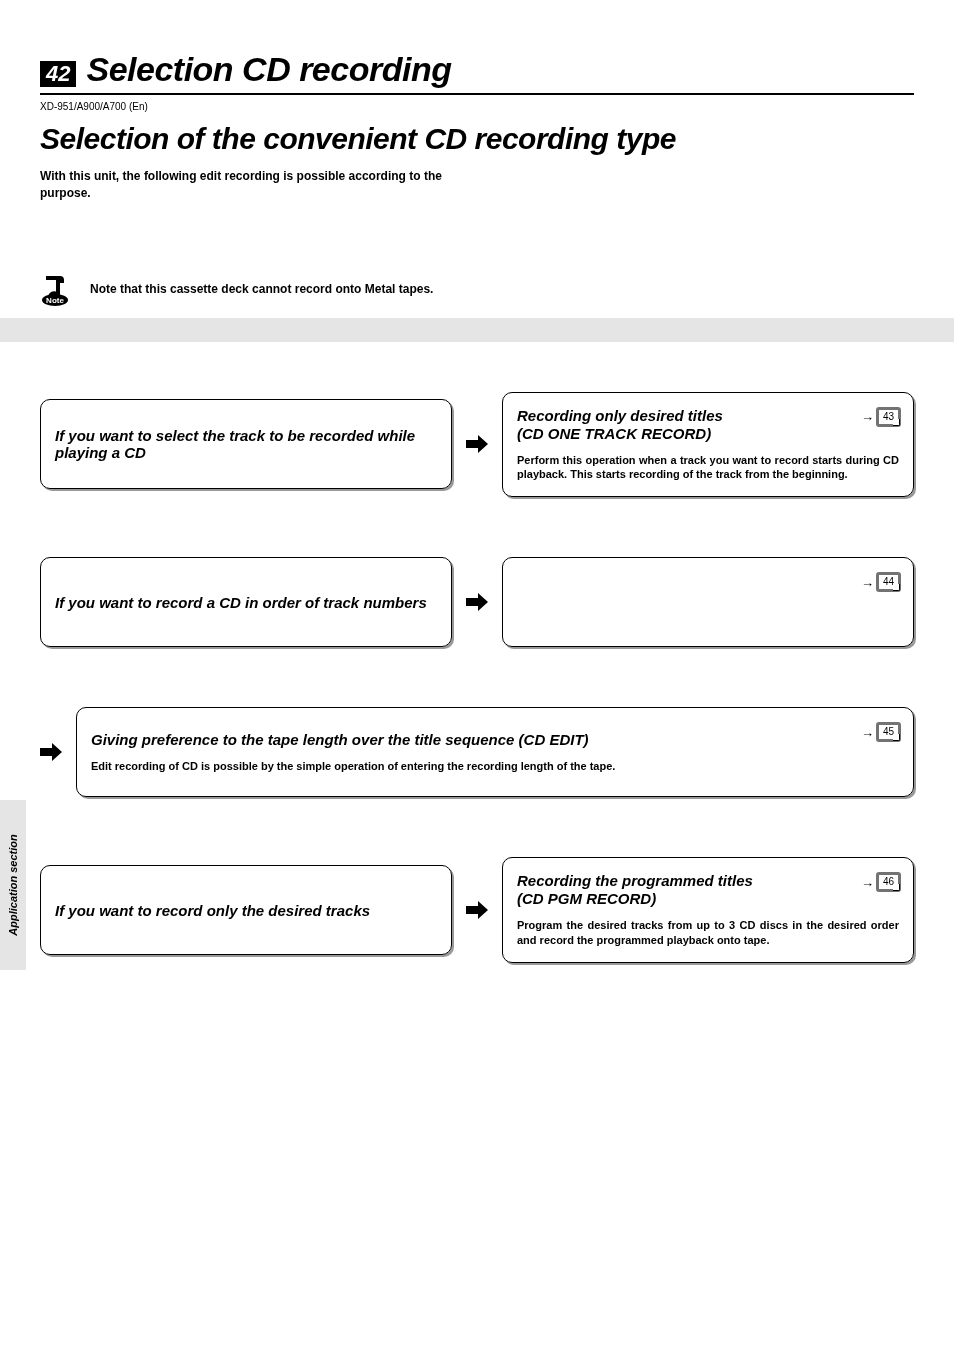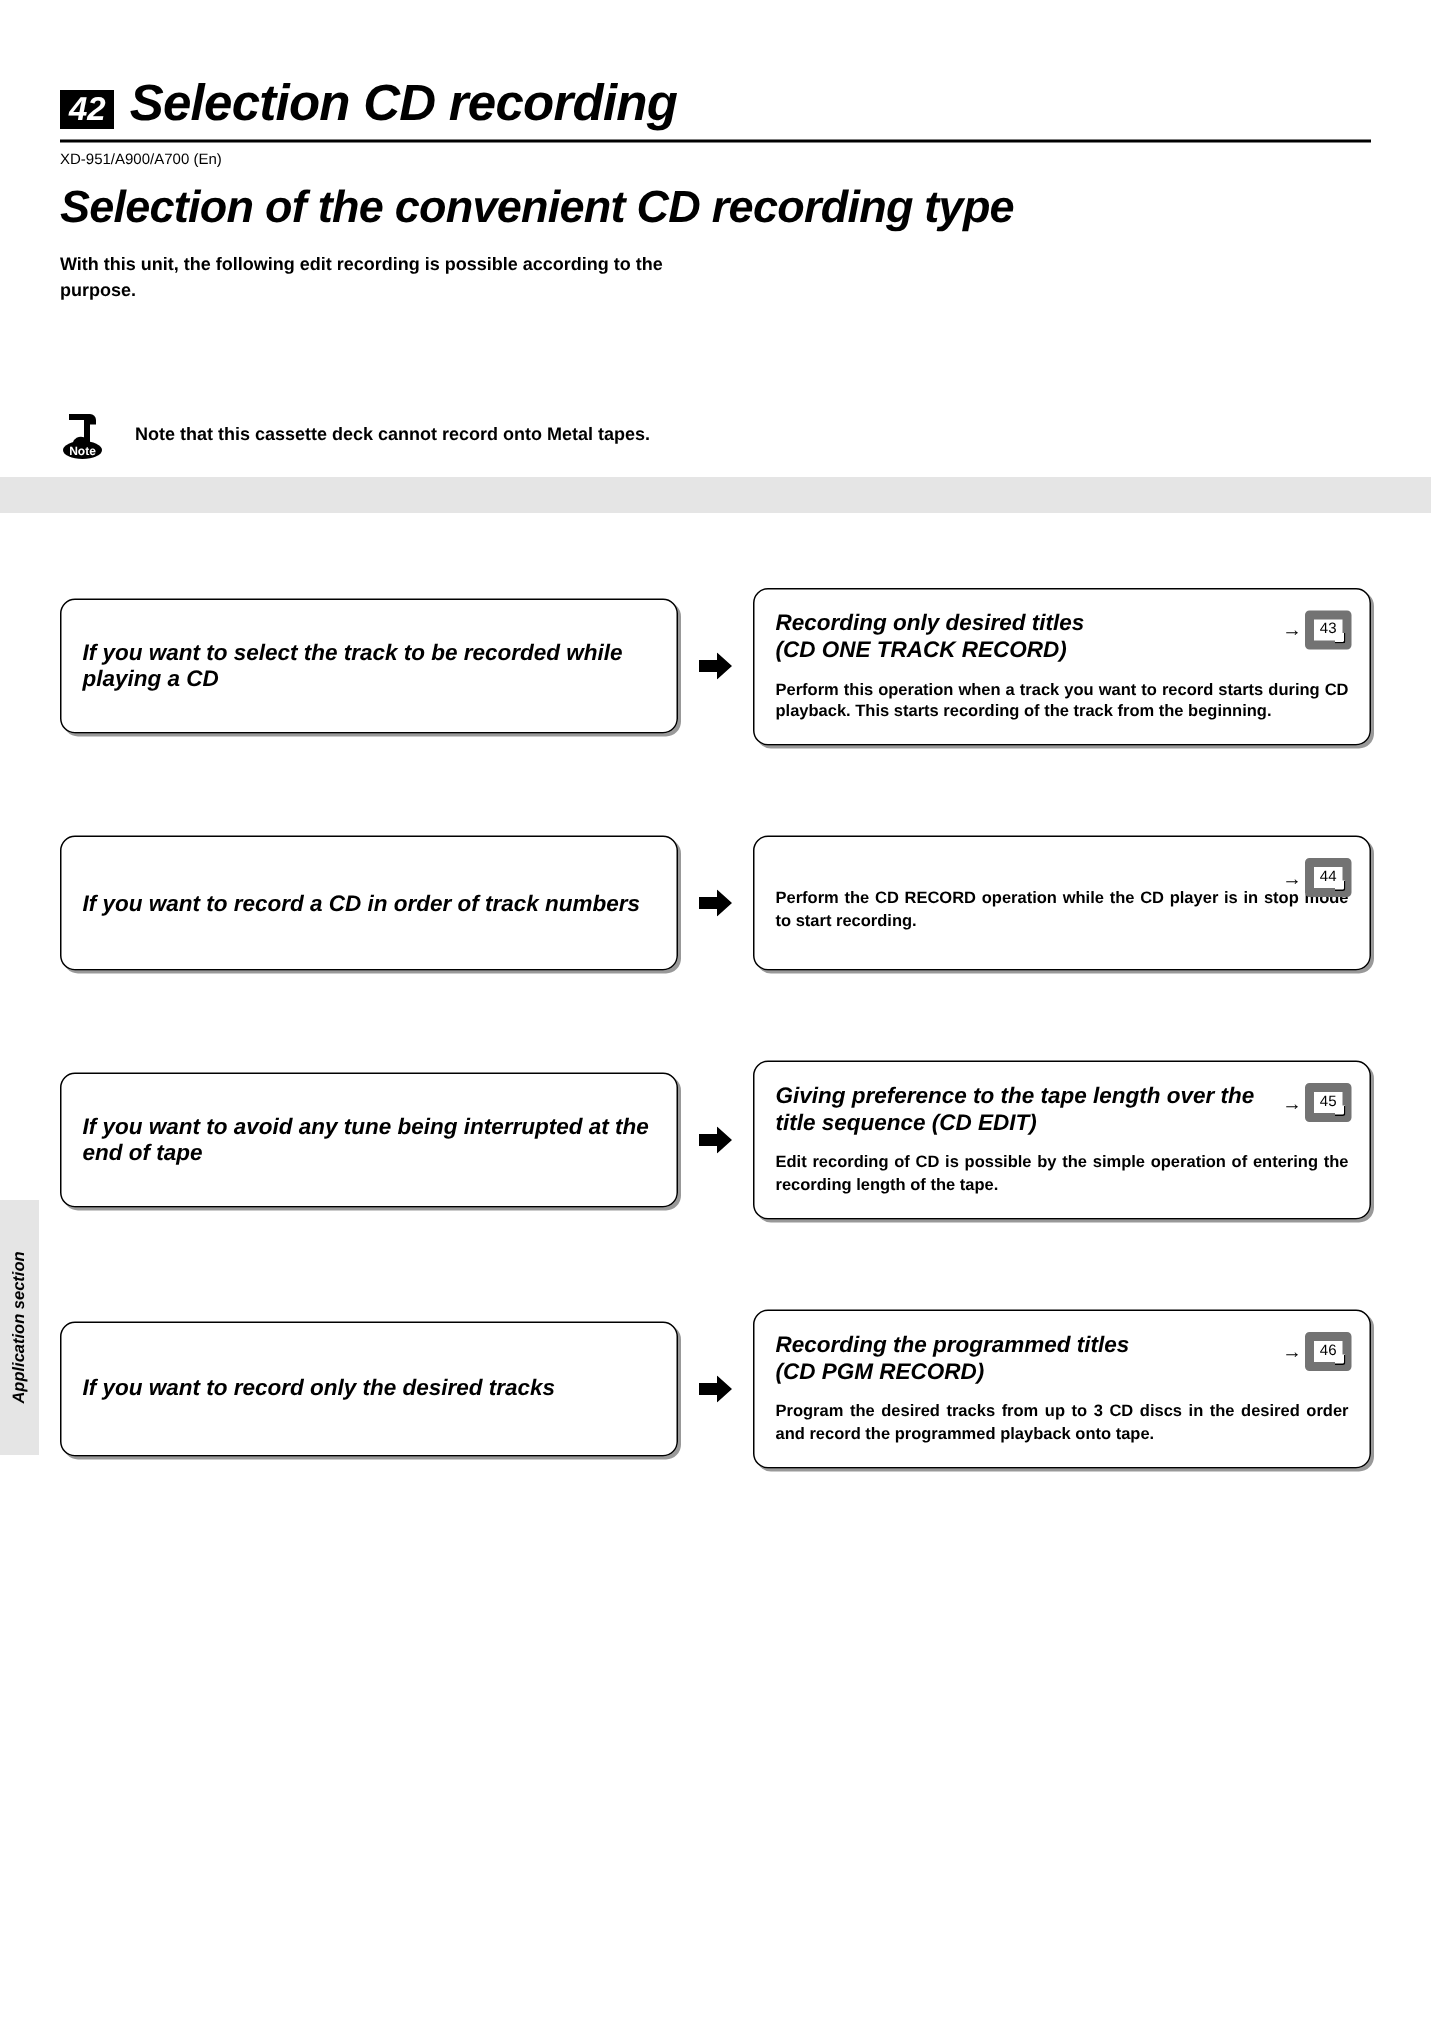--- a/index.html
+++ b/index.html
@@ -126,21 +126,21 @@
     top: 14px;
     right: 12px;
     display: flex;
     align-items: center;
     gap: 2px;
   }
   .page-ref .arrow {
     font-size: 13px;
   }
   .page-ref .refbox {
-    border: 6px solid #737373;
+    border: 3px solid #737373;
     border-radius: 3px;
     font-size: 10px;
     padding: 0 4px;
     line-height: 14px;
     position: relative;
     text-align: center;
   }
   .page-ref .refbox::after {
     content: "";
     position: absolute;
@@ -231,28 +231,24 @@
         <span>If you want to record a CD in order of track numbers</span>
       </div>
       <svg class="big-arrow" viewBox="0 0 22 18">
           <path d="M0 5 h12 v-5 l10 9 -10 9 v-5 h-12 z" fill="#000"></path>
         </svg>
       <div class="right-box">
         <div class="page-ref">
           <span class="arrow">→</span>
           <span class="refbox">44</span>
         </div>
-        <div class="right-desc">Perform the CD RECORD operation while the CD player is in stop mode to start recording.</div>
-      </div>
-    </div>
-
-    <div class="pair">
-      <div class="left-box">
-        <span>If you want to avoid any tune being interrupted at the end of tape</span>
-      </div>
+      </div>
+    </div>
+
+    <div class="pair">
       <svg class="big-arrow" viewBox="0 0 22 18">
           <path d="M0 5 h12 v-5 l10 9 -10 9 v-5 h-12 z" fill="#000"></path>
         </svg>
       <div class="right-box">
         <div class="page-ref">
           <span class="arrow">→</span>
           <span class="refbox">45</span>
         </div>
         <div class="right-title">Giving preference to the tape length over the title sequence (CD EDIT)</div>
         <div class="right-desc">Edit recording of CD is possible by the simple operation of entering the recording length of the tape.</div>

